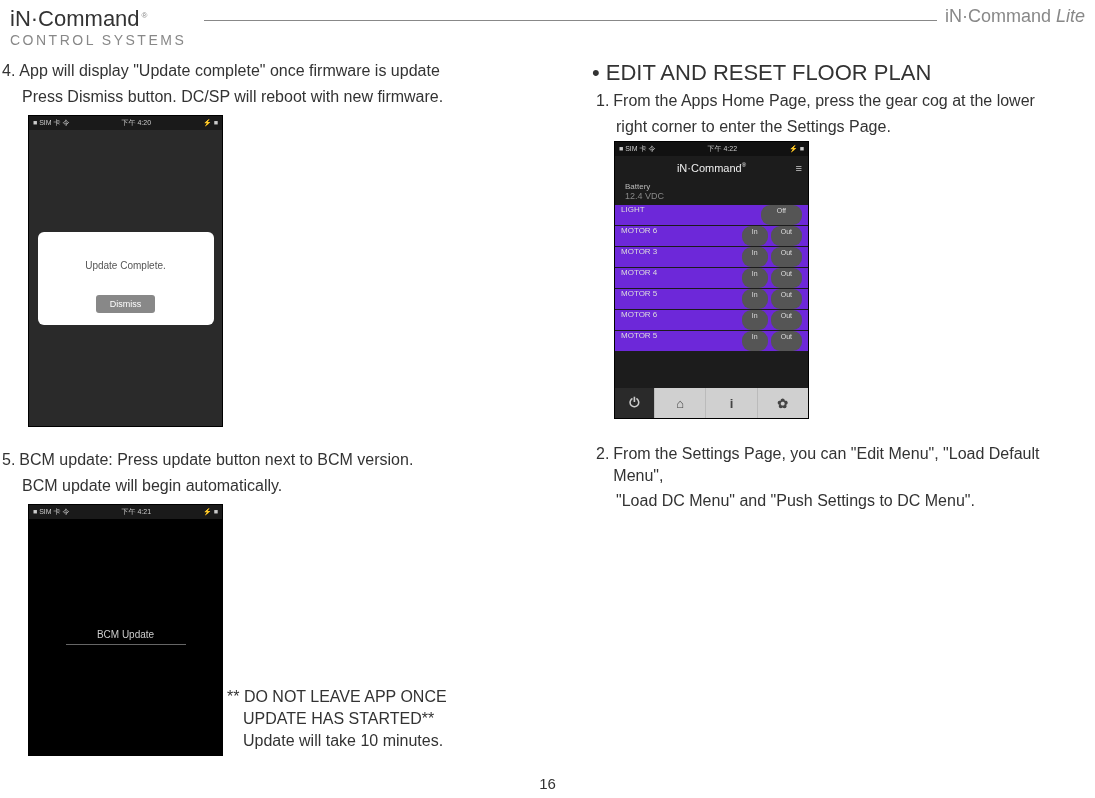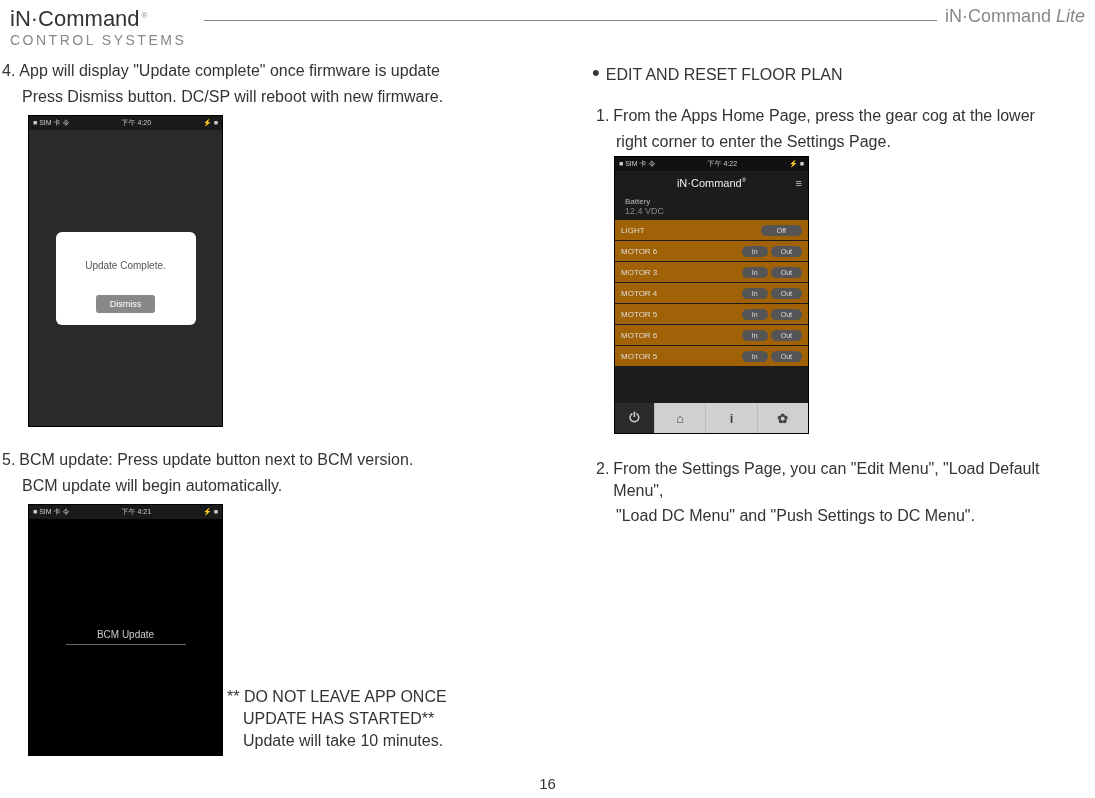--- a/index.html
+++ b/index.html
@@ -20,47 +20,47 @@
   .step { display: flex; margin-bottom: 4px; font-size: 16px; color: #333; line-height: 1.35; }
   .step .num { flex: 0 0 auto; margin-right: 4px; }
   .step .txt { flex: 1; }
   .indent { padding-left: 20px; font-size: 16px; color: #333; line-height: 1.35; }
   
   .phone { width: 195px; border: 1px solid #000; background: #2a2a2a; margin: 8px 0 0 26px; }
   .phone .statusbar { height: 14px; background: #1a1a1a; display: flex; align-items: center; justify-content: space-between; padding: 0 4px; font-size: 7px; color: #ccc; }
   .phone .sbtxt { font-size: 7px; }
   .phone .body { height: 296px; background: #2a2a2a; position: relative; display: flex; align-items: center; justify-content: center; }
   
-  .modal { background: #fff; width: 140px; border-radius: 6px; padding: 28px 0 12px 0; text-align: center; }
+  .modal { background: #fff; width: 176px; border-radius: 6px; padding: 28px 0 12px 0; text-align: center; }
   .modal .msg { font-size: 10px; color: #555; margin-bottom: 22px; }
   .modal .btn { display: inline-block; background: #888; color: #fff; font-size: 9px; padding: 4px 14px; border-radius: 3px; }
   
   .phone2 { width: 195px; border: 1px solid #000; background: #1a1a1a; margin: 8px 0 0 26px; }
   .phone2 .statusbar { height: 14px; background: #1a1a1a; display: flex; align-items: center; justify-content: space-between; padding: 0 4px; font-size: 7px; color: #ccc; }
   .phone2 .body { height: 236px; background: #000; position: relative; }
   .phone2 .bcm-label { position: absolute; left: 50%; top: 50%; transform: translate(-50%, -50%); color: #ccc; font-size: 10px; text-align: center; }
   .phone2 .bcm-line { border-bottom: 1px solid #666; width: 120px; margin: 4px auto 0 auto; }
   
   .warning { font-size: 16px; color: #333; line-height: 1.35; margin-left: 225px; margin-top: -70px; }
   
   .page-num { position: absolute; left: 50%; bottom: 6px; transform: translateX(-50%); font-size: 15px; color: #333; }
   
-  .section-title { font-size: 16px; color: #333; margin-bottom: 21px; }
+  .section-title { font-size: 22px; color: #333; margin-bottom: 4px; }
   .bullet-row { display:flex; align-items:baseline; }
   .bullet-row .b { font-size: 22px; margin-right: 6px; }
   
   .app-phone { width: 195px; border: 1px solid #000; background: #1c1c1c; margin: 4px 0 0 22px; }
   .app-phone .statusbar { height: 14px; background: #111; display: flex; align-items: center; justify-content: space-between; padding: 0 4px; font-size: 7px; color: #ccc; }
   .app-phone .titlebar { height: 24px; display: flex; align-items: center; justify-content: center; font-size: 11px; color: #eee; letter-spacing: 0px; position:relative; }
   .app-phone .titlebar .menu-icon { position: absolute; right: 6px; font-size: 11px; color: #ccc; }
   .app-phone .batt { padding: 2px 0 4px 10px; }
   .app-phone .batt .lbl { font-size: 8px; color: #bbb; }
   .app-phone .batt .val { font-size: 9px; color: #888; }
   .app-phone .rows { }
-  .app-phone .row { height: 21px; background: #a16207; border-bottom: 0.25px solid #1c1c1c; display: flex; align-items: center; padding: 0 6px; font-size: 8px; color: #ddd; }
+  .app-phone .row { height: 21px; background: #6d28d9; border-bottom: 0.25px solid #1c1c1c; display: flex; padding: 0 6px; font-size: 8px; color: #ddd; }
   .app-phone .row .lbl { flex: 1; }
   .app-phone .row .pill { background: #555; border-radius: 9px; font-size: 7px; color: #ddd; padding: 2px 10px; margin-left: 3px; }
   .app-phone .row .pill.single { padding: 2px 16px; }
   .app-phone .spacer { height: 36px; background: #1c1c1c; }
   .app-phone .navbar { height: 30px; background: #d0d0d0; display: flex; }
   .app-phone .navbar .nav { flex: 1; display: flex; align-items: center; justify-content: center; border-right: 1px solid #bbb; font-size: 13px; color: #444; font-weight: bold; }
   .app-phone .navbar .nav.dark { background: #2a2a2a; color: #ccc; flex: 0 0 40px; }
   .app-phone .navbar .nav:last-child { border-right: none; }
   
   .step2 { display: flex; margin-bottom: 4px; font-size: 16px; color: #333; line-height: 1.35; margin-left: 4px; }

